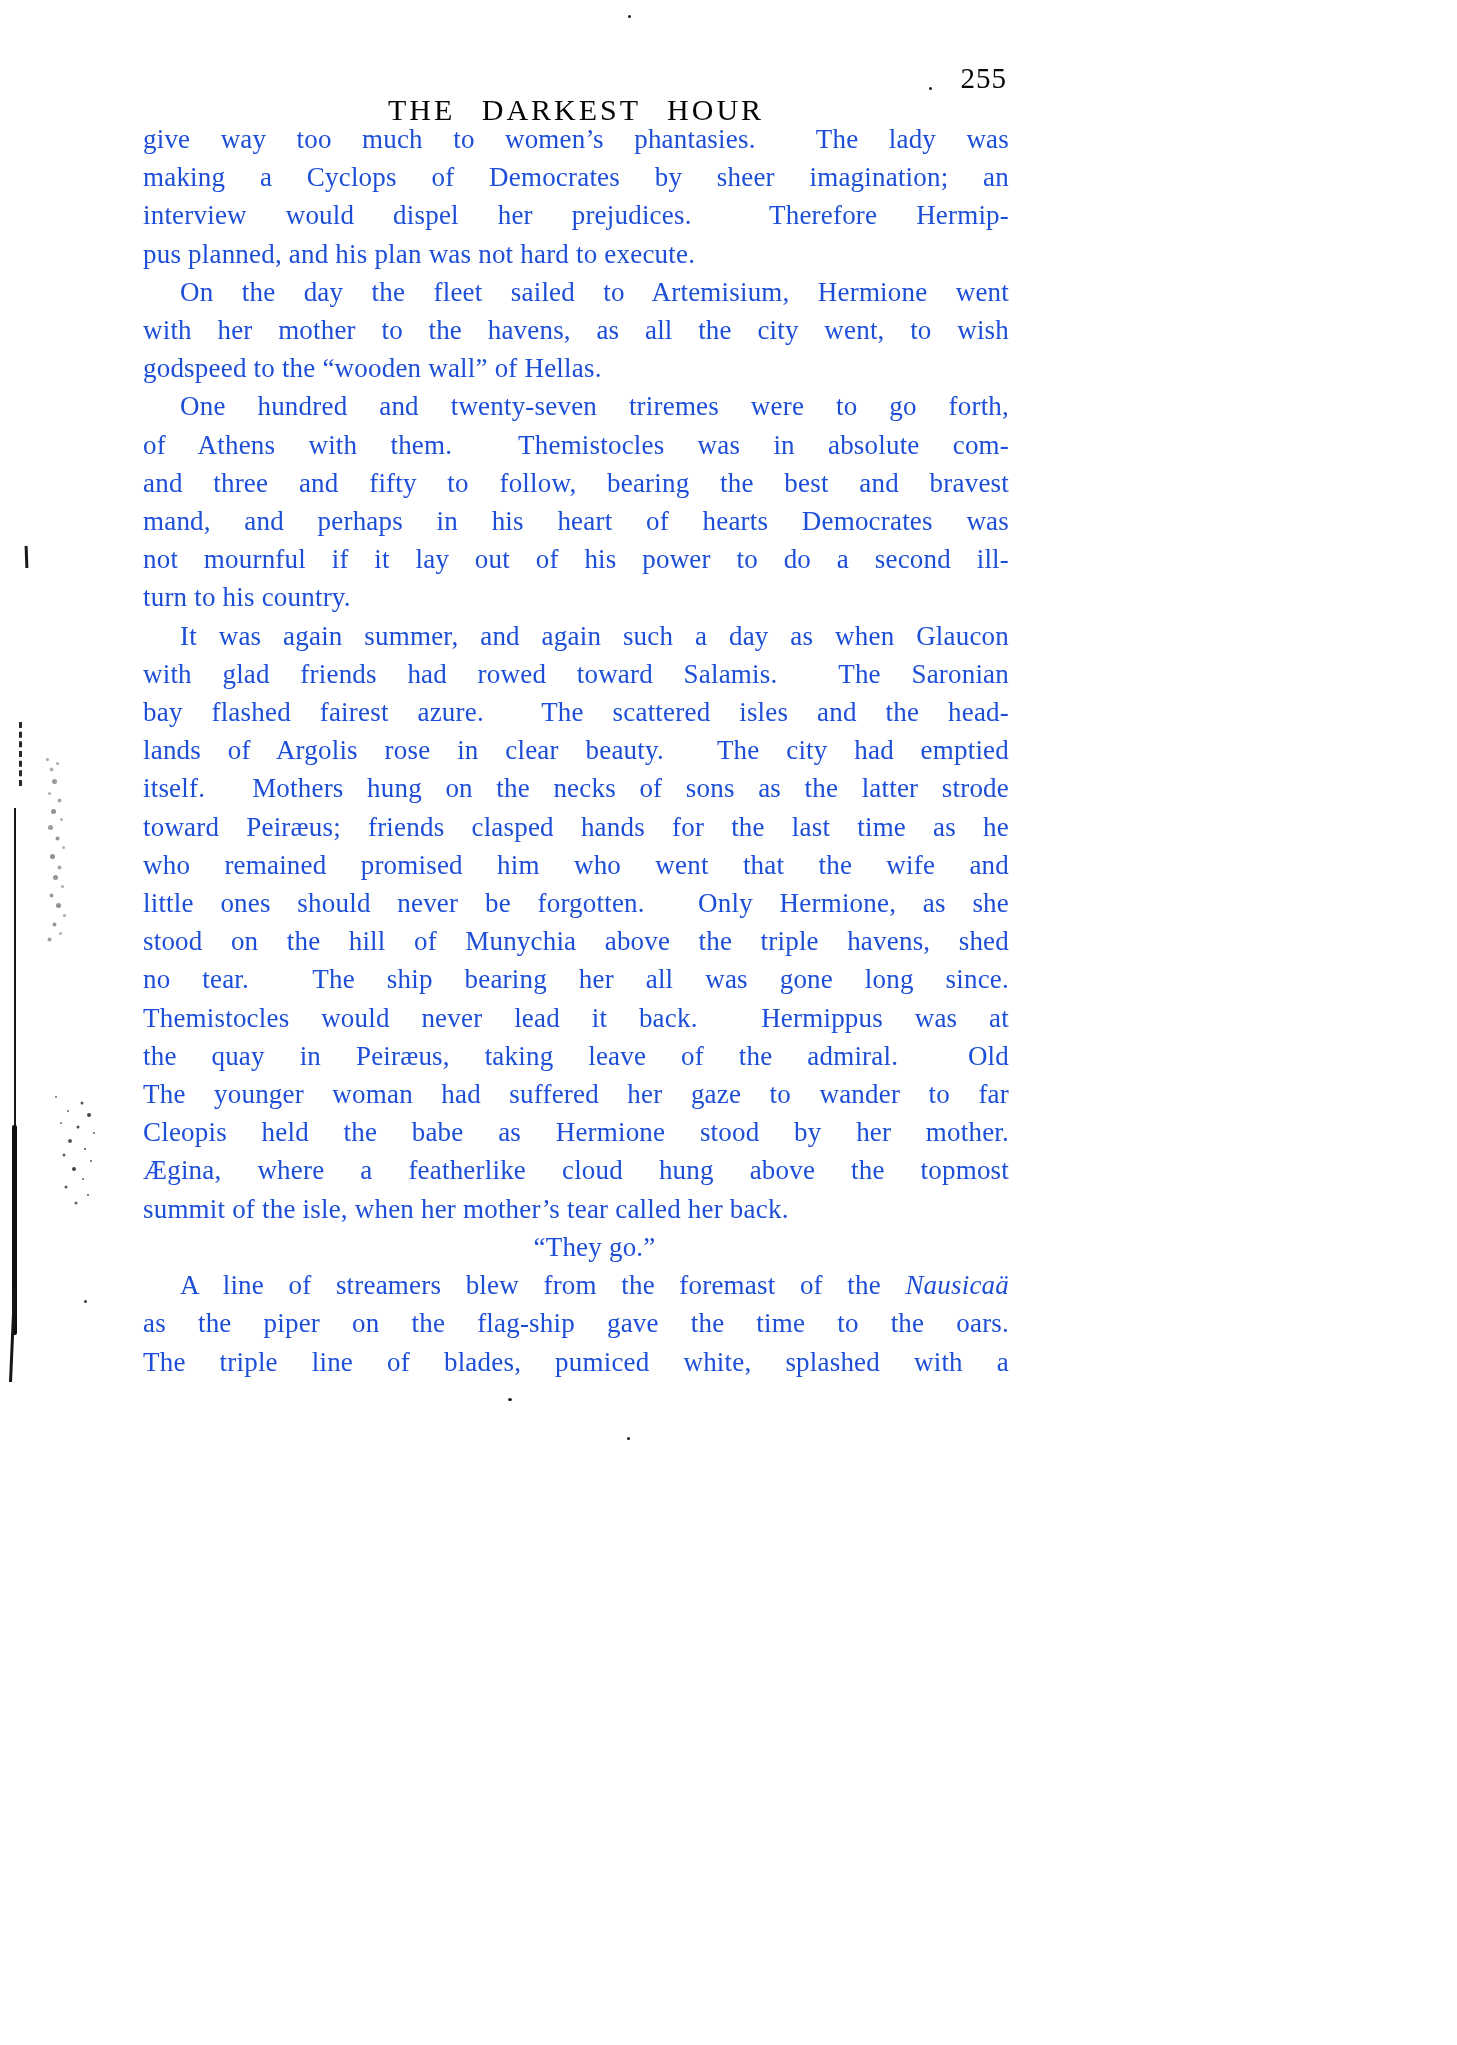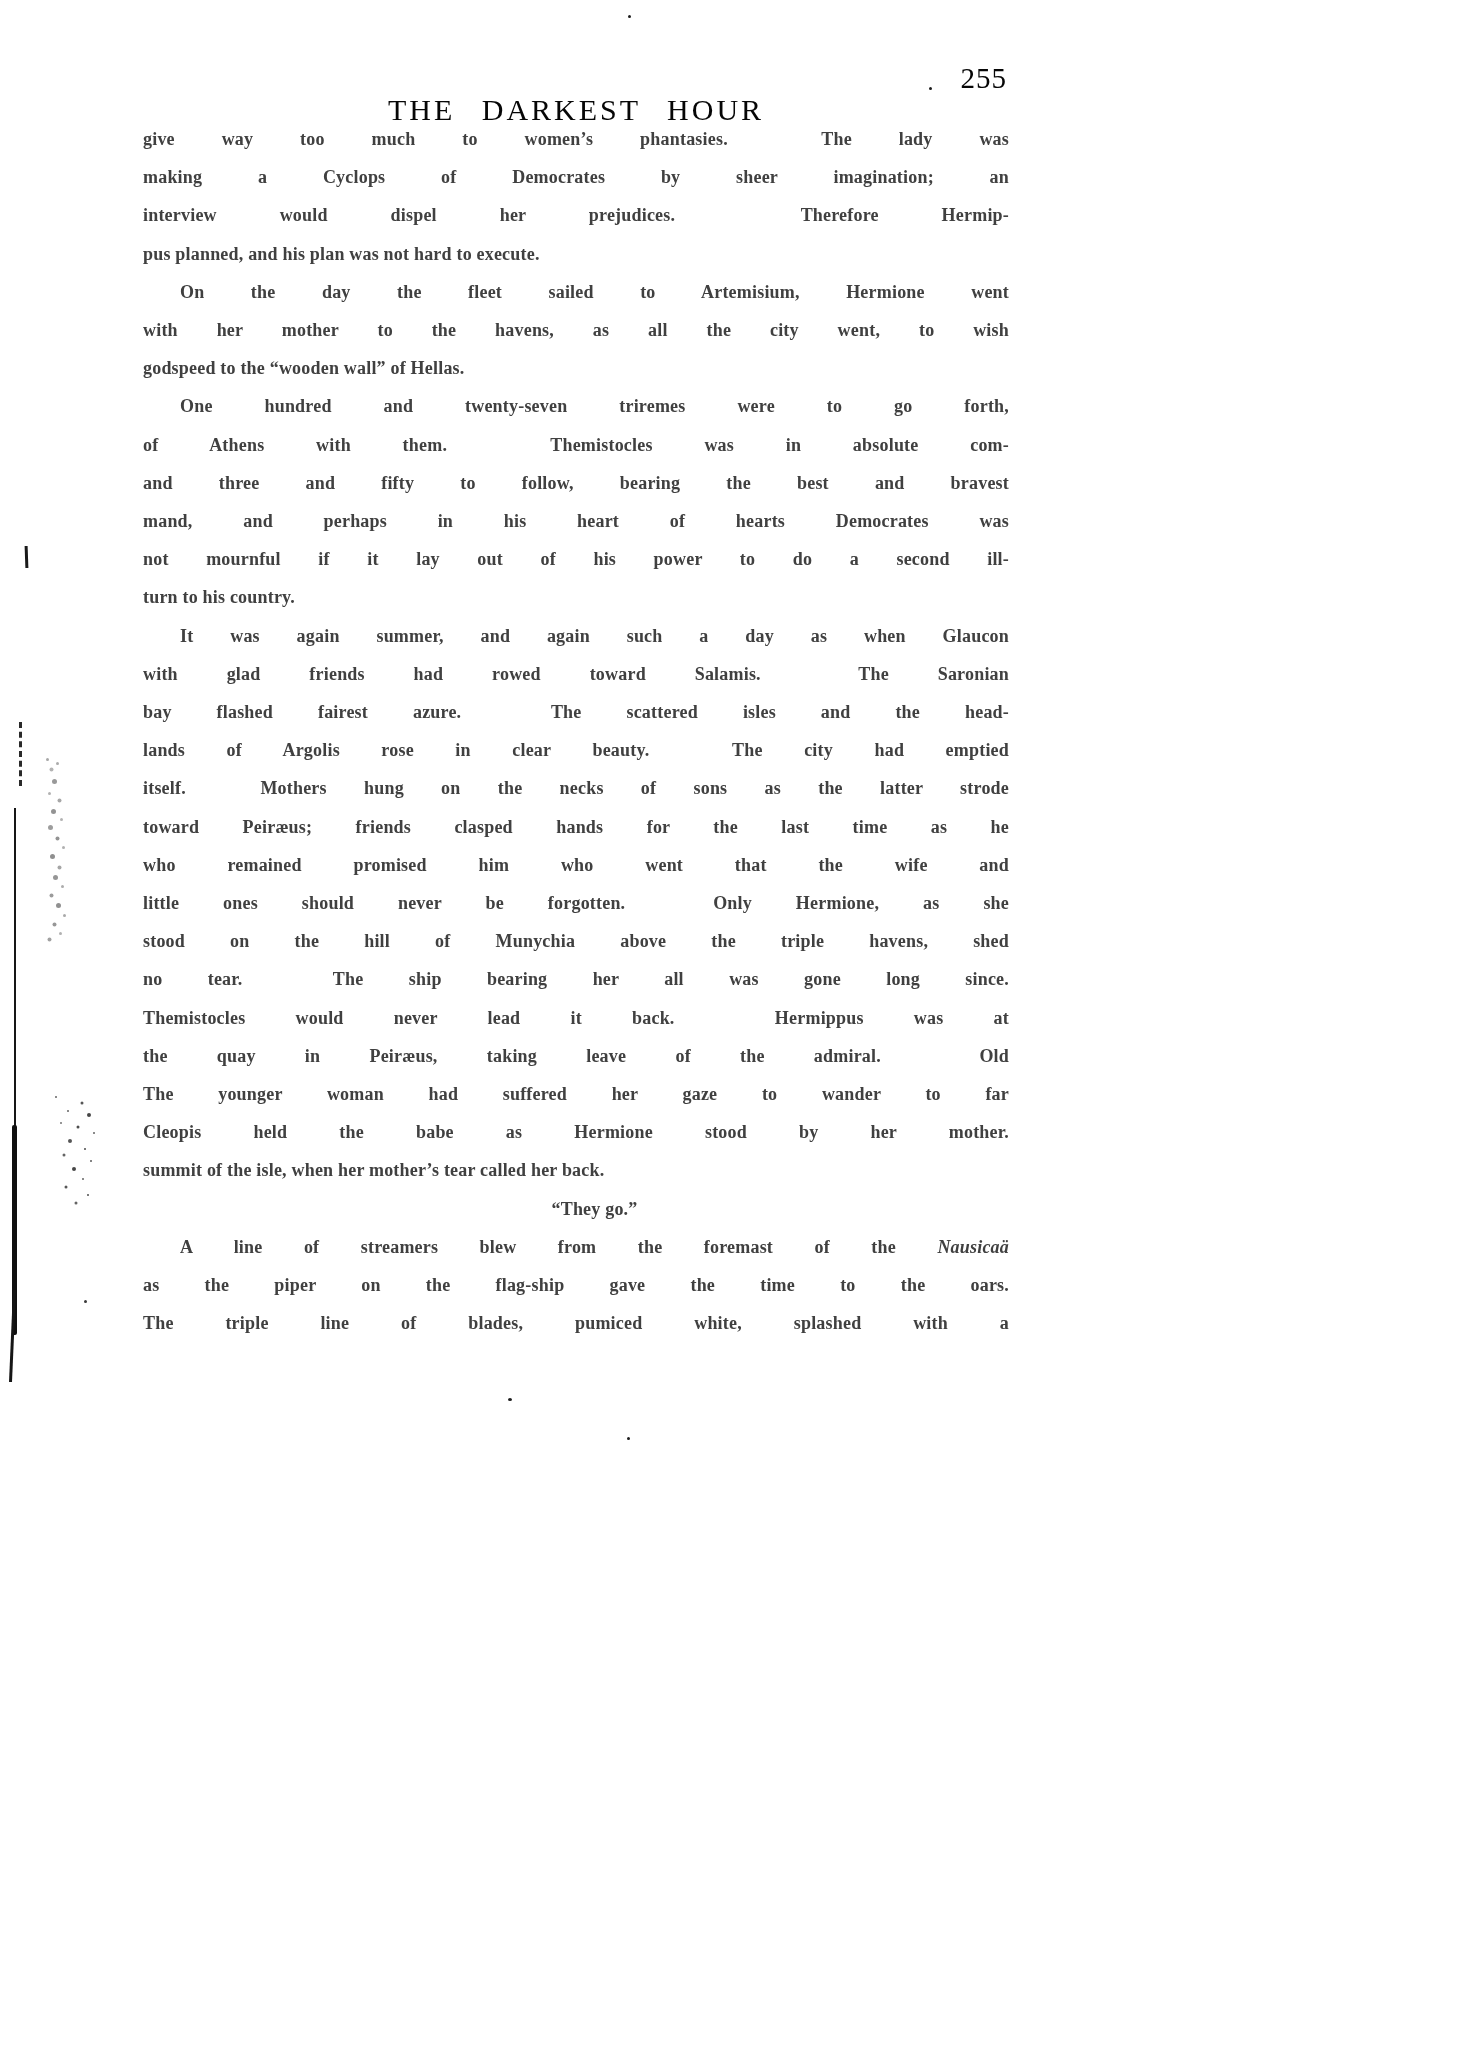--- a/index.html
+++ b/index.html
@@ -39,25 +39,24 @@
     line-height: 40px;
     letter-spacing: 1px;
     color: #060606;
   }
   
   .text-block {
     position: absolute;
     left: 143px;
     top: 120px;
     width: 866px;
-    font-size: 18px;
+    font-size: 27px;
     line-height: 38.2px;
     letter-spacing: 0.2px;
-    color: #404040;
-    font-weight: bold;
+    color: #1d4ed8;
   }
   .line { white-space: pre-wrap; }
   .j { text-align: justify; text-align-last: justify; }
   .e { text-align: left; }
   .indent { text-indent: 37px; text-align: center; }
   .line i { font-style: italic; }
 
   
   .artifact { position: absolute; pointer-events: none; }
   .a-stroke1 { left: 25px; top: 546px; width: 3px; height: 22px; background: #1a1a1a; transform: rotate(-2deg); }
@@ -125,20 +124,21 @@
     <div class="line j">itself.  Mothers hung on the necks of sons as the latter strode</div>
     <div class="line j">toward Peiræus; friends clasped hands for the last time as he</div>
     <div class="line j">who remained promised him who went that the wife and</div>
     <div class="line j">little ones should never be forgotten.  Only Hermione, as she</div>
     <div class="line j">stood on the hill of Munychia above the triple havens, shed</div>
     <div class="line j">no tear.  The ship bearing her all was gone long since.</div>
     <div class="line j">Themistocles would never lead it back.  Hermippus was at</div>
     <div class="line j">the quay in Peiræus, taking leave of the admiral.  Old</div>
     <div class="line j">The younger woman had suffered her gaze to wander to far</div>
     <div class="line j">Cleopis held the babe as Hermione stood by her mother.</div>
+    <div class="line j">Ægina, where a featherlike cloud hung above the topmost</div>
     <div class="line e">summit of the isle, when her mother’s tear called her back.</div>
     <div class="line e indent">“They go.”</div>
     <div class="line j indent"><span>A line of streamers blew from the foremast of the </span><i>Nausicaä</i></div>
     <div class="line j">as the piper on the flag-ship gave the time to the oars.</div>
     <div class="line j">The triple line of blades, pumiced white, splashed with a</div>
   </div>
 
   <div class="artifact a-stroke1"></div>
   <div class="artifact a-dashes"></div>
   <div class="artifact a-line-long"></div>

